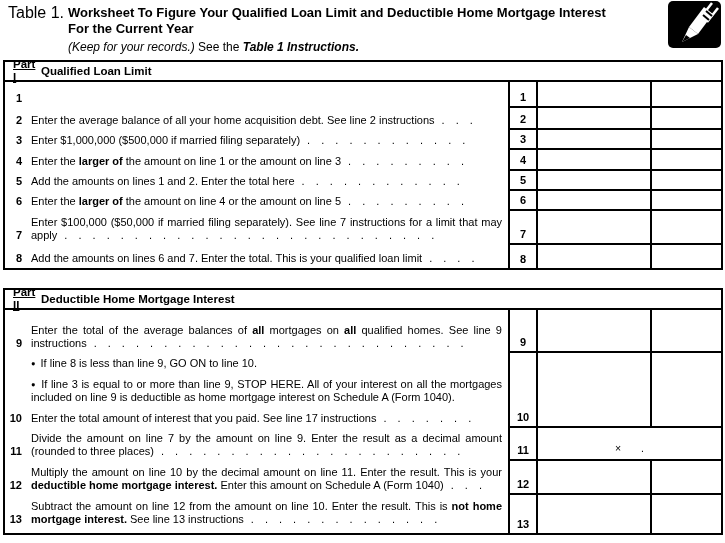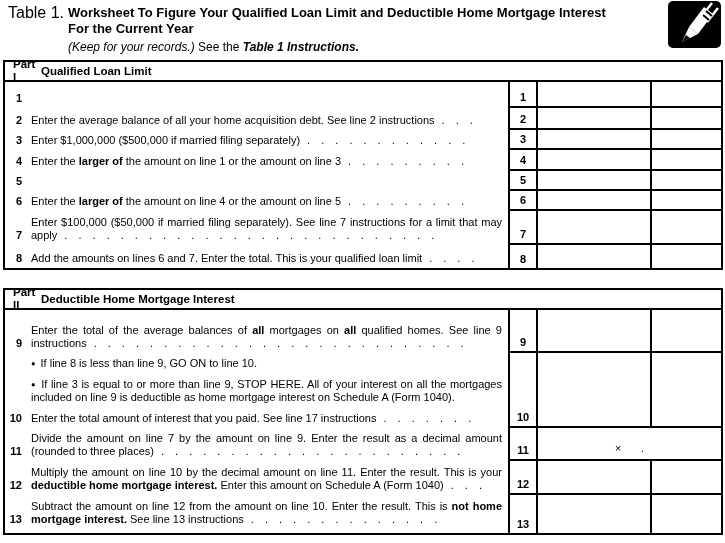--- a/index.html
+++ b/index.html
@@ -32,21 +32,21 @@
     border: 2px solid #000; background: #fff;
   }
   #part1 { top: 60px; }
   #part2 { top: 288px; }
 
   .phead {
     height: 20px; border-bottom: 2px solid #000;
     display: flex; align-items: center;
     font-weight: bold; font-size: 11.5px;
   }
-  .plabel { margin-left: 8px; width: 28px; flex: none; }
+  .plabel { margin-left: 8px; width: 28px; flex: none; text-decoration: underline; }
 
   .grid { display: grid; grid-template-columns: 1fr 28px 114px 69px; }
   #grid1 { grid-template-rows: 26px 22px 20px 21px 20px 20px 34px 23px; }
   #grid2 { grid-template-rows: 43px 75px 33px 34px 38px; }
 
   .c-desc {
     border-right: 2px solid #000;
     display: flex; align-items: flex-end;
     padding: 0 6px 3px 0;
     overflow: hidden;
@@ -128,20 +128,21 @@
     <div class="c-desc">
       <span class="lnum">4</span>
       <div class="ltext"><span>Enter the </span><span class="b">larger of</span><span> the amount on line 1 or the amount on line 3</span><span class="leader">. . . . . . . . .</span></div>
     </div>
     <div class="c-num">4</div>
     <div class="c-amt"></div>
     <div class="c-cts"></div>
 
     <div class="c-desc">
       <span class="lnum">5</span>
+      <div class="ltext"><span>Add the amounts on lines 1 and 2. Enter the total here</span><span class="leader">. . . . . . . . . . . .</span></div>
     </div>
     <div class="c-num">5</div>
     <div class="c-amt"></div>
     <div class="c-cts"></div>
 
     <div class="c-desc">
       <span class="lnum">6</span>
       <div class="ltext"><span>Enter the </span><span class="b">larger of</span><span> the amount on line 4 or the amount on line 5</span><span class="leader">. . . . . . . . .</span></div>
     </div>
     <div class="c-num">6</div>

